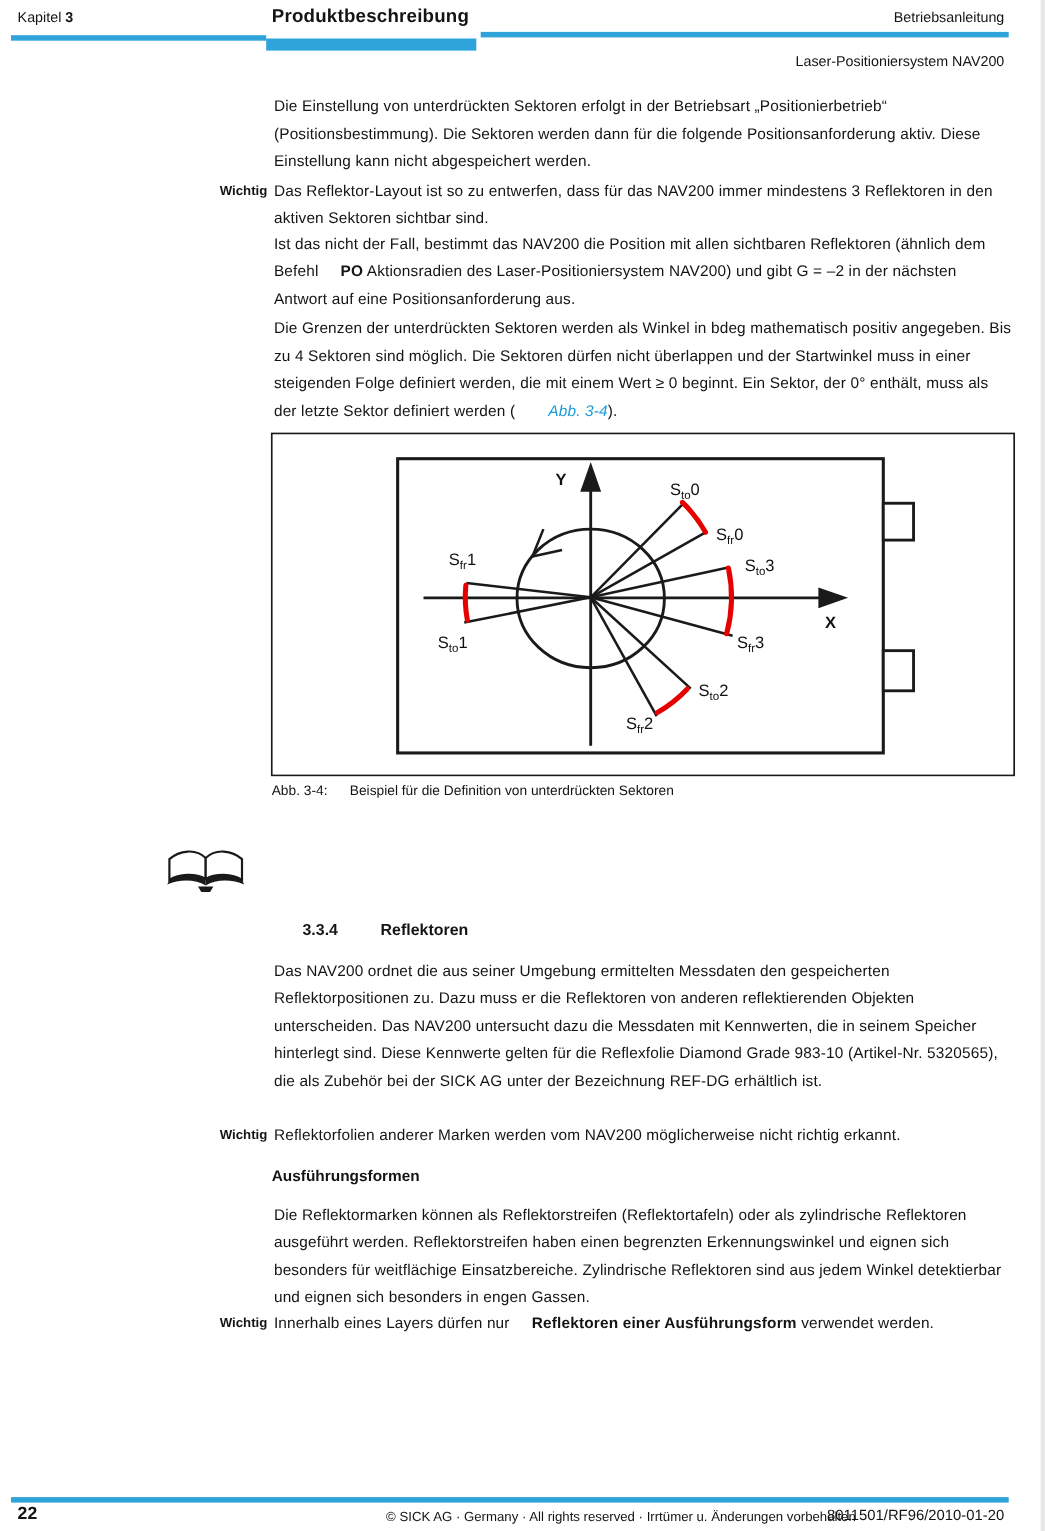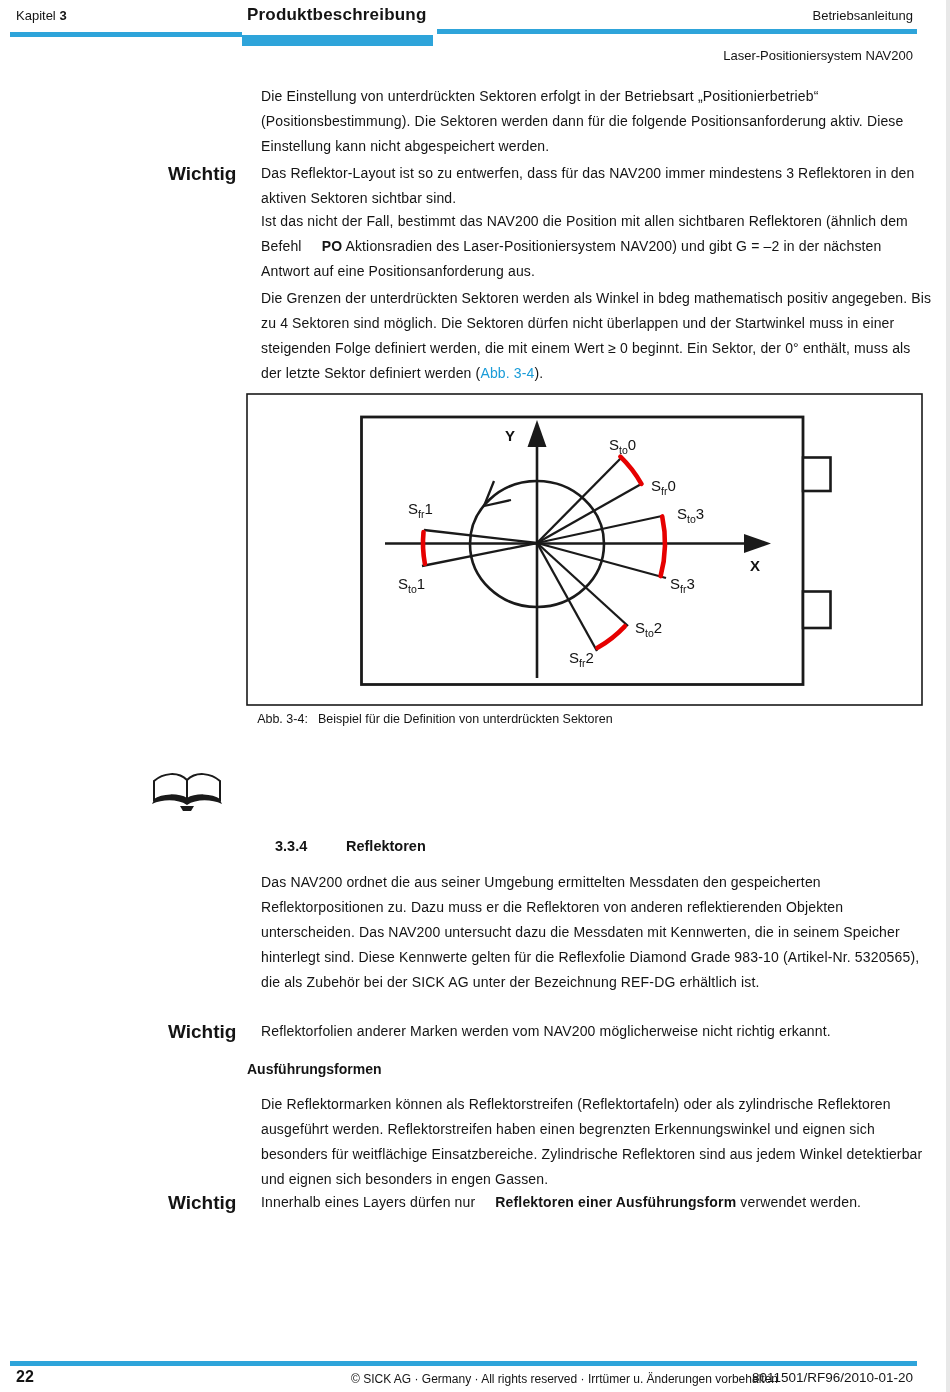--- a/index.html
+++ b/index.html
@@ -9,30 +9,30 @@
   .hdr-chapter{position:absolute;left:16px;top:8px;font-size:13px;}
   .hdr-chapter .num{font-weight:700;}
   .hdr-title{position:absolute;left:247px;top:5px;font-size:17px;font-weight:700;letter-spacing:0.2px;}
   .hdr-doctype{position:absolute;right:33px;top:8px;font-size:13px;text-align:center;}
   .hdr-product{position:absolute;right:33px;top:48px;font-size:13px;}
   .rule{position:absolute;background:#2ea4da;}
   .rule-left{left:10px;top:32px;width:232px;height:5px;}
   .rule-center{left:242px;top:35px;width:191px;height:11px;}
   .rule-right{left:437px;top:29px;width:480px;height:5px;}
   
-  .body{position:absolute;left:261px;width:672px;margin:0;font-size:14px;
+  .body{position:absolute;left:249px;width:672px;margin:0;font-size:14px;
         line-height:25px;letter-spacing:0.15px;}
-  .wichtig{position:absolute;left:168px;width:75px;font-size:19px;line-height:25px;font-weight:700;}
+  .wichtig{position:absolute;left:168px;width:75px;font-size:12px;line-height:25px;font-weight:700;text-align:right;}
   .b{font-weight:700;padding-left:16px;}
-  .link{color:#1a9cd8;}
+  .link{color:#1a9cd8;font-style:italic;margin-left:30px;}
   .link-bi{color:#1a9cd8;font-style:italic;font-weight:700;}
   
   .figure{position:absolute;left:246px;top:393px;width:677px;height:313px;}
   .caption{position:absolute;left:247px;top:711px;font-size:12.5px;line-height:16px;}
-  .caption .cap-num{display:inline-block;width:71px;text-align:center;}
+  .caption .cap-num{display:inline-block;width:71px;}
   
   .booknote-icon{position:absolute;left:150px;top:768px;width:74px;height:48px;}
   
   .sec-head{position:absolute;left:247px;top:838px;font-size:14.5px;font-weight:700;margin-left:28px;}
   .sec-head .sec-num{display:inline-block;width:71px;}
   .subhead{position:absolute;left:247px;top:1061px;font-size:14px;font-weight:700;}
   
   .rule-footer{left:10px;top:1361px;width:907px;height:5px;}
   .ftr-page{position:absolute;left:16px;top:1368px;font-size:16px;font-weight:700;}
   .ftr-copy{position:absolute;right:168px;top:1372px;font-size:12px;}

